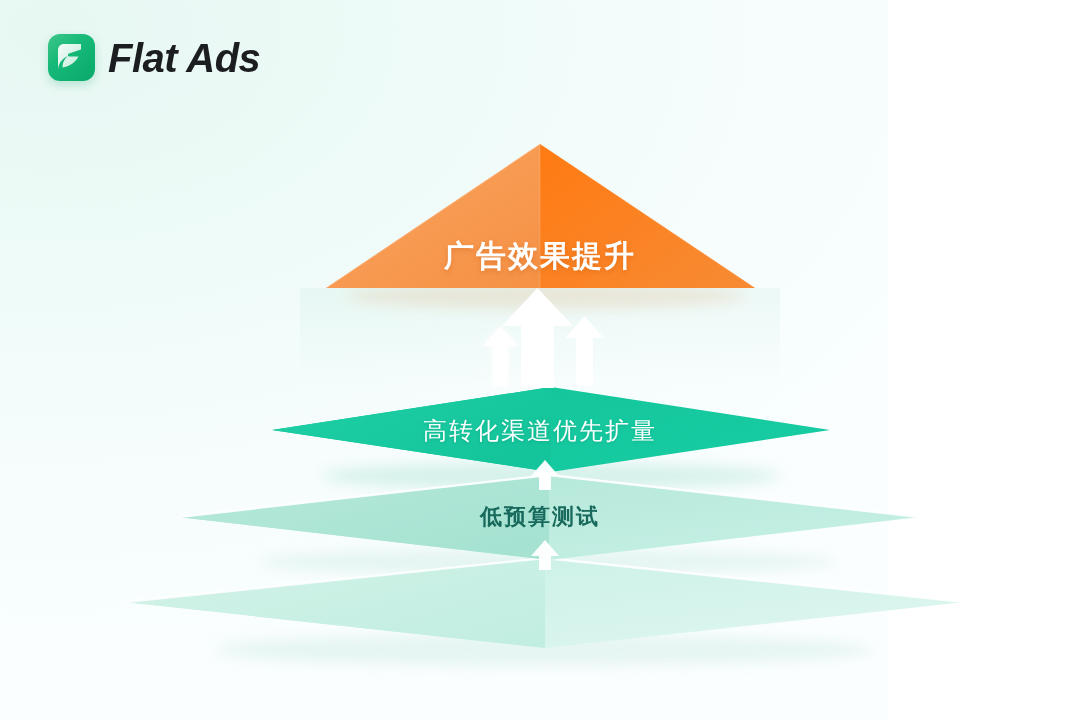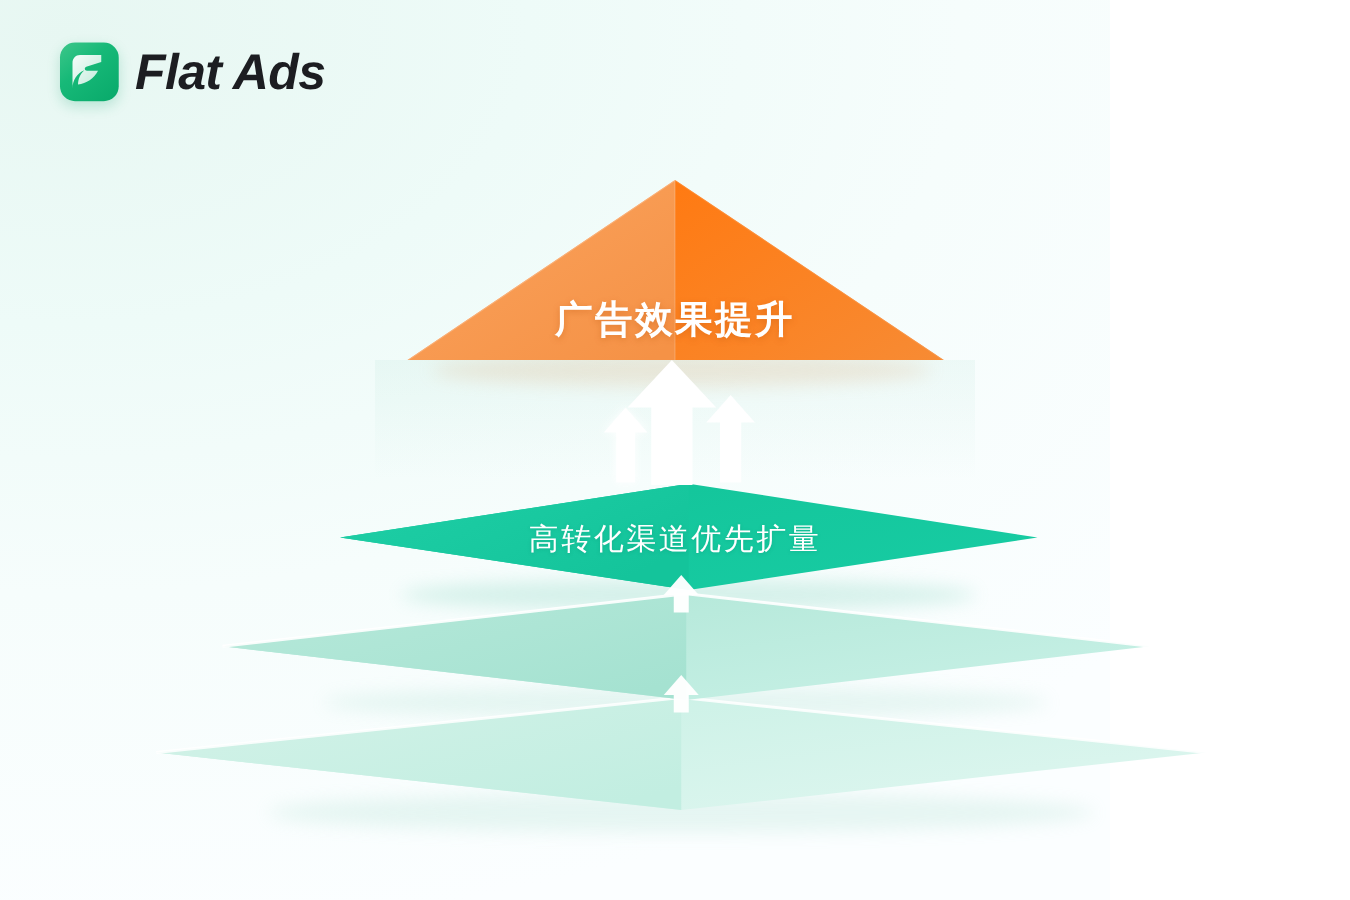--- a/index.html
+++ b/index.html
@@ -185,16 +185,17 @@
 
       <g fill="#ffffff">
         <path d="M521 388 h33 v-62 h19 l-35.5 -38 -35.5 38 h19 z"></path>
       </g>
     </svg>
 
     <div class="layer-label" id="label-top">广告效果提升</div>
 
     <div class="layer-label" id="label-l2">高转化渠道优先扩量</div>
 
+    <div class="layer-label" id="label-l3">低预算测试</div>
 
   </div>
 
 </div>
 
 </body></html>

